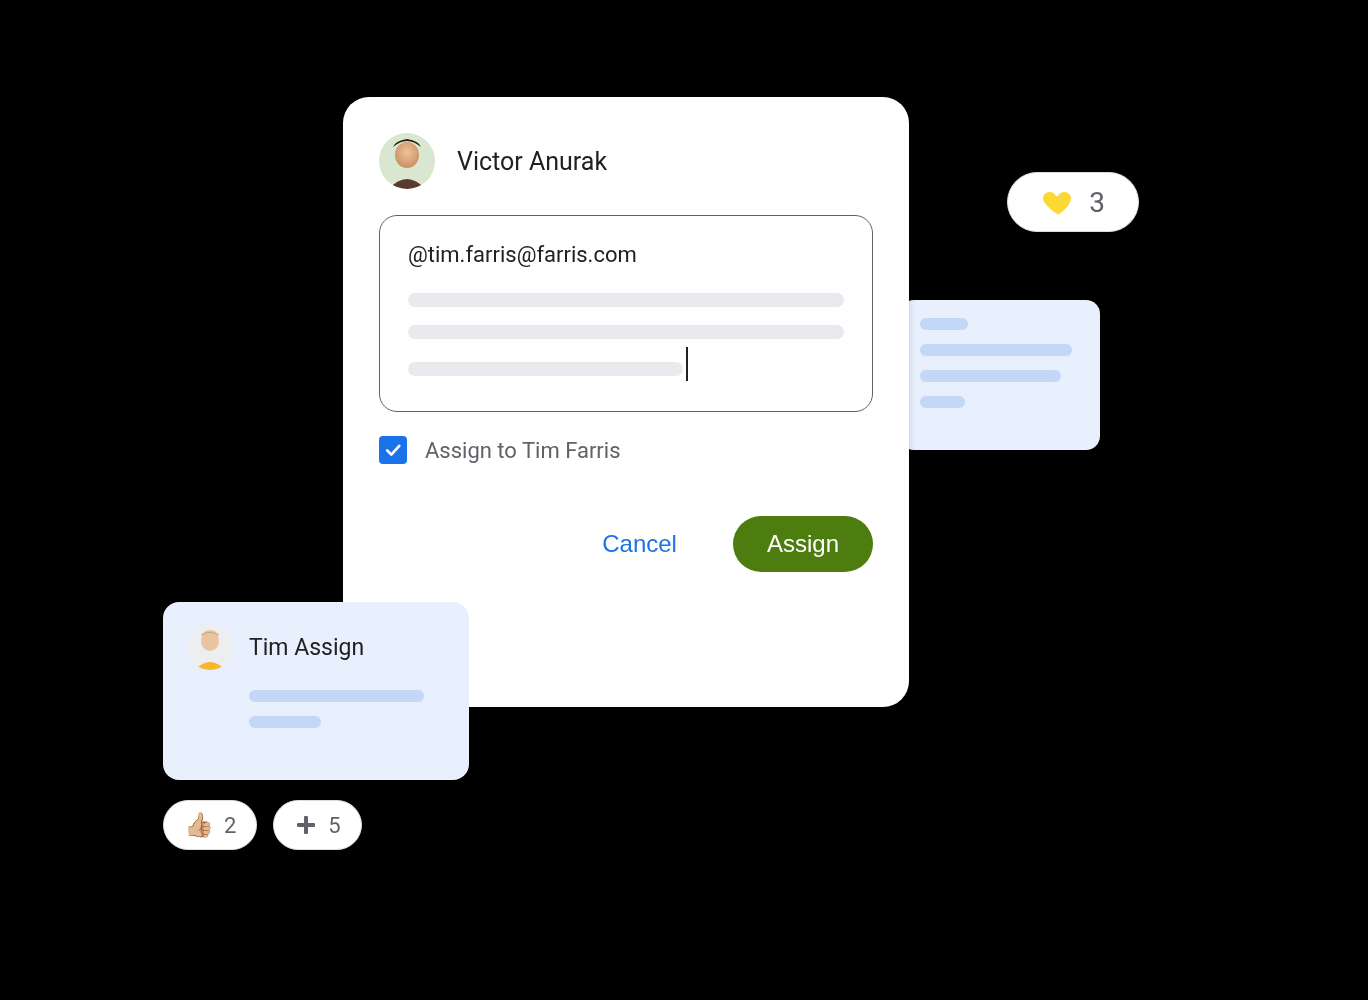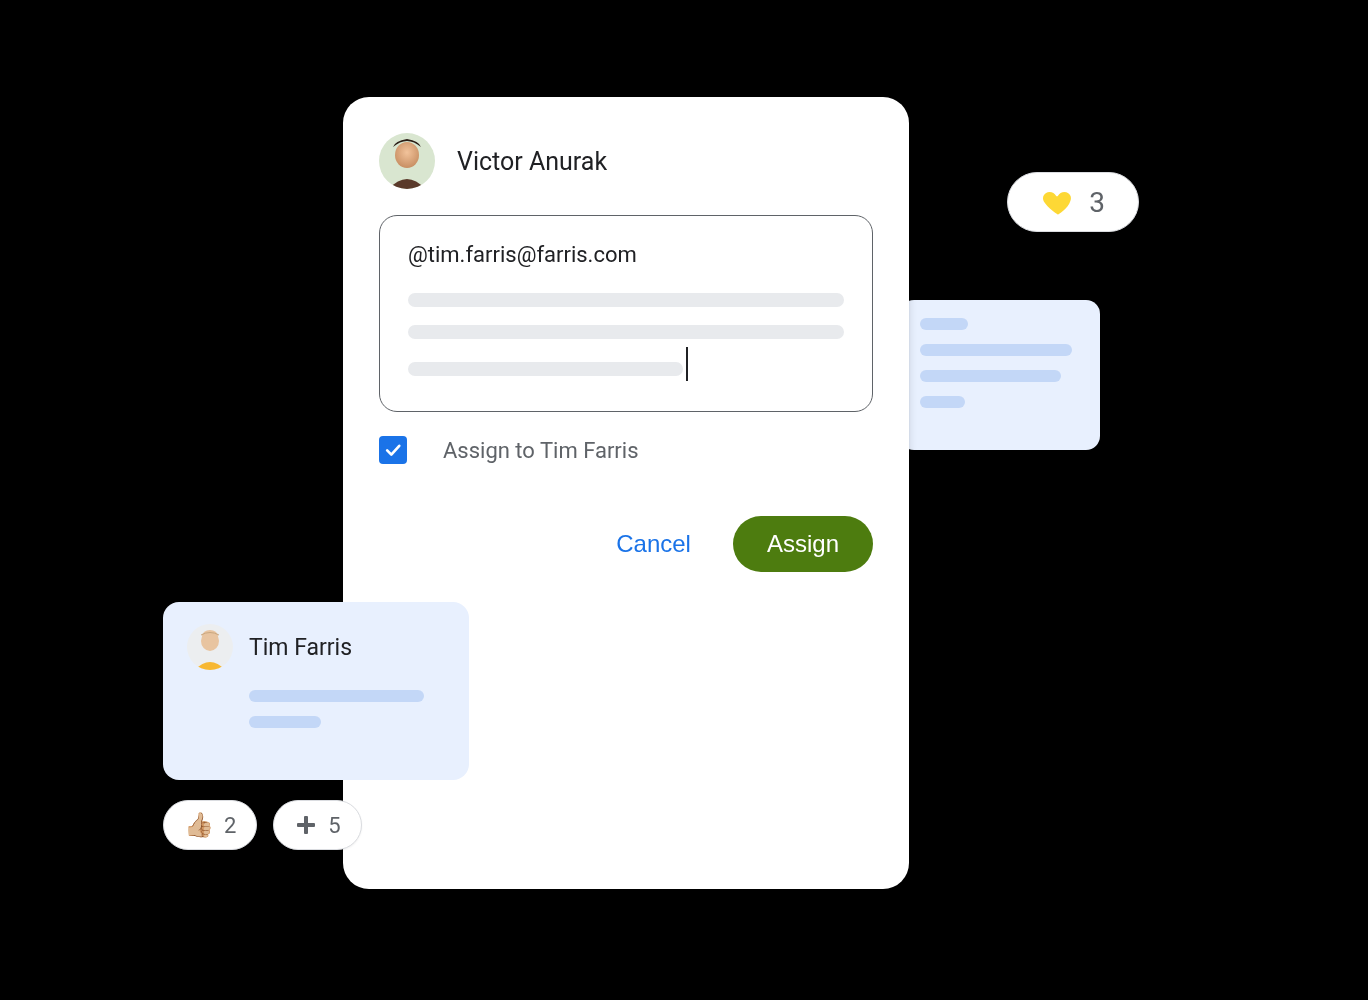--- a/index.html
+++ b/index.html
@@ -60,21 +60,21 @@
     .bg-snippet .pl2 { width: 95%; }
     .bg-snippet .pl3 { width: 88%; }
     .bg-snippet .pl4 { width: 28%; }
 
     
     .comment-card {
       position: absolute;
       left: 343px;
       top: 97px;
       width: 566px;
-      height: 792px;
+      height: 610px;
       background: #fff;
       border-radius: 26px;
       box-shadow: 0 3px 10px rgba(0,0,0,0.12), 0 1px 3px rgba(0,0,0,0.08);
       padding: 36px 36px 30px 36px;
     }
 
     .card-header {
       display: flex;
       align-items: center;
       gap: 22px;
@@ -123,21 +123,21 @@
     .cursor {
       width: 2px;
       height: 34px;
       background: #202124;
       margin-top: -10px;
     }
 
     .assign-row {
       display: flex;
       align-items: center;
-      gap: 36px;
+      gap: 18px;
       margin-bottom: 52px;
     }
     .checkbox {
       width: 28px;
       height: 28px;
       background: #1a73e8;
       border-radius: 4px;
       display: flex;
       align-items: center;
       justify-content: center;
@@ -146,21 +146,21 @@
     .checkbox svg { display: block; }
     .assign-label {
       font-size: 22px;
       color: #5f6368;
     }
 
     .actions {
       display: flex;
       justify-content: flex-end;
       align-items: center;
-      gap: 30px;
+      gap: 44px;
     }
     .btn-cancel {
       background: none;
       border: none;
       color: #1a73e8;
       font-size: 24px;
       font-weight: 400;
       cursor: pointer;
       padding: 10px 12px;
     }
@@ -311,21 +311,21 @@
     <div class="reply-header">
       <div class="avatar-sm">
         <svg width="46" height="46" viewBox="0 0 46 46">
           <rect width="46" height="46" fill="#eceef0"></rect>
           <ellipse cx="23" cy="17" rx="9" ry="10" fill="#e8c4a0"></ellipse>
           <ellipse cx="23" cy="12" rx="8" ry="6" fill="#e8c4a0"></ellipse>
           <path d="M14 11 Q23 6 32 11" stroke="#c9a77f" stroke-width="1" fill="none"></path>
           <path d="M6 48 Q23 28 40 48 Z" fill="#f7b731"></path>
         </svg>
       </div>
-      <div class="reply-name">Tim Farris</div>
+      <div class="reply-name">Tim Assign</div>
     </div>
     <div class="rpl rpl1"></div>
     <div class="rpl rpl2"></div>
   </div>
 
   <div class="bottom-reactions">
     <div class="react-pill">
       <span class="emoji">👍🏼</span>
       <span class="rcount">2</span>
     </div>

